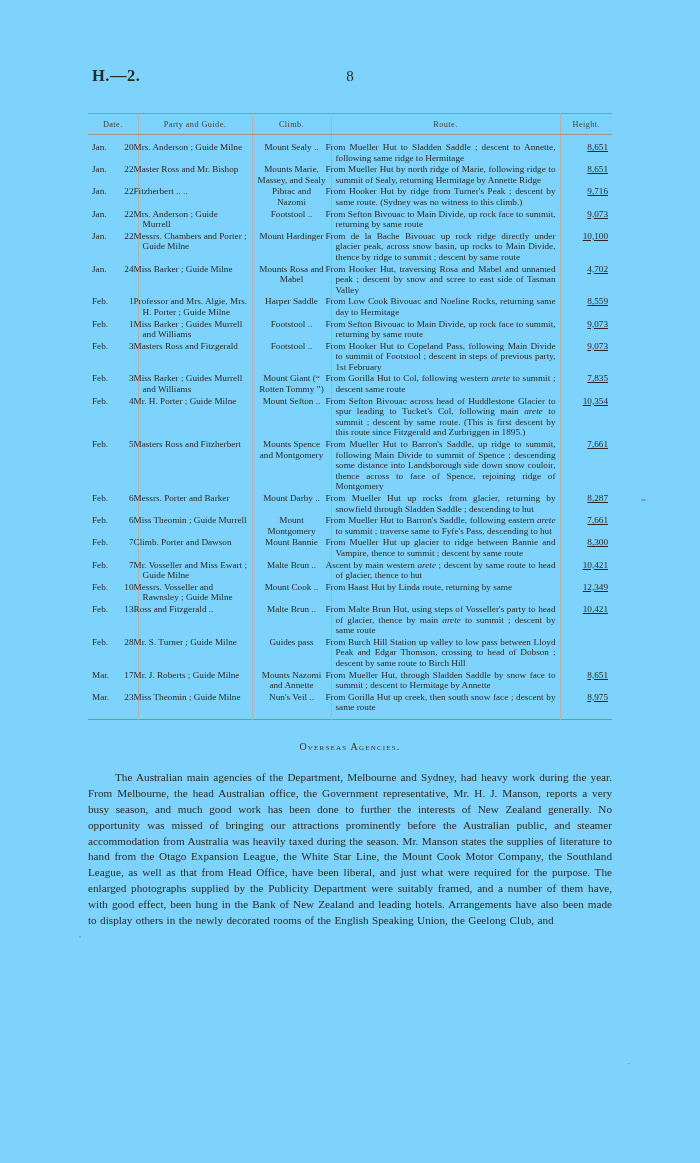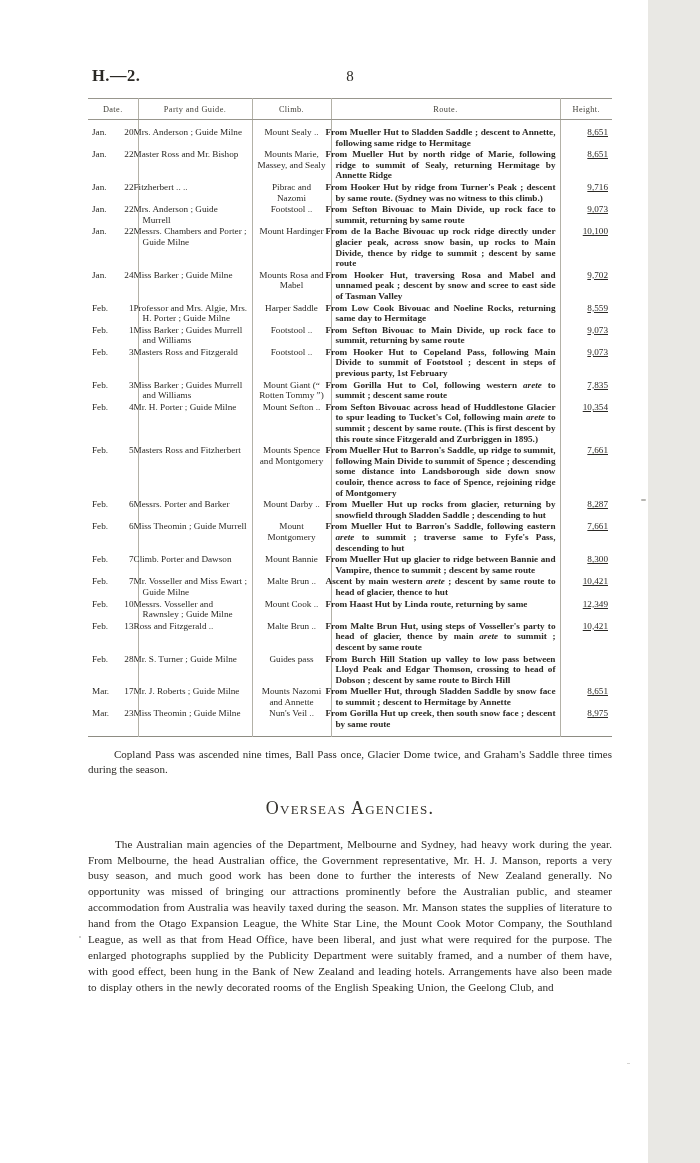--- a/index.html
+++ b/index.html
@@ -3,35 +3,35 @@
 <meta charset="utf-8">
 <style>
   html, body { margin:0; padding:0; }
   body {
     width:700px; height:1163px;
     background:#e9e8e4;
     font-family:"Liberation Serif","DejaVu Serif",serif;
   }
   .page {
     position:relative;
-    width:648px; height:1163px;
-    background:#ffffff;
+    width:700px; height:1163px;
+    background:#7dd3fc;
     color:#2b2925;
     overflow:hidden;
   }
   .content { position:absolute; left:88px; top:0; width:524px; }
 
   .page-head { position:relative; height:22px; margin-top:66px; }
   .doc-ref { position:absolute; left:4px; top:0; font-weight:bold; font-size:16.5px; letter-spacing:.5px; }
   .page-num { position:absolute; left:0; right:0; top:2px; text-align:center; font-size:15px; }
 
   table.climb-table {
     width:100%;
     border-collapse:collapse;
-    margin-top:10px;
+    margin-top:25px;
     border-top:1px solid #98968d;
     border-bottom:1px solid #8e8c83;
   }
   .climb-table th + th, .climb-table td + td { border-left:1px solid #b3b1a7; }
   .climb-table thead th {
     border-bottom:1px solid #98968d;
     font-weight:400; font-size:8.3px; letter-spacing:.4px;
     color:#44423a; padding:6px 2px 5px; text-align:center;
   }
   .climb-table tbody td {
@@ -39,32 +39,32 @@
     font-size:9.2px; line-height:10.6px;
     padding:0 4px 1px;
   }
   .climb-table tbody tr:first-child td { padding-top:7px; }
   .climb-table tbody tr:last-child td { padding-bottom:6px; }
 
   td.c-date { padding-left:5px; padding-right:7px; white-space:nowrap; }
   td.c-date .d { float:right; }
   td.c-party { padding-left:14px; text-indent:-9px; padding-right:4px; }
   td.c-climb { text-align:center; padding-left:3px; padding-right:3px; }
-  td.c-route { text-align:justify; padding-left:16px; text-indent:-10px; padding-right:5px;font-weight:bold; }
+  td.c-route { text-align:justify; padding-left:16px; text-indent:-10px; padding-right:5px; }
   td.c-height { text-align:right; padding-right:8px;text-decoration:underline; }
 
   .note {
     margin-top:10px;
     font-size:11px; line-height:15px;
     text-align:justify; text-indent:26px;
   }
   .section-heading {
     margin-top:21px;
     text-align:center;
-    font-size:18px; font-weight:400;
+    font-size:10px; font-weight:400;
     letter-spacing:1.2px;
     font-variant:small-caps;
     color:#34322c;
   }
   .body-para {
     margin-top:18px;
     font-size:11.2px; line-height:15.9px;
     text-align:justify; text-indent:27px;
     word-spacing:.6px;
   }
@@ -141,21 +141,21 @@
     <td class="c-climb">Mount Hardinger</td>
     <td class="c-route">From de la Bache Bivouac up rock ridge directly under glacier peak, across snow basin, up rocks to Main Divide, thence by ridge to summit ; descent by same route</td>
     <td class="c-height">10,100</td>
   </tr>
 
   <tr>
     <td class="c-date"><span class="m">Jan.</span><span class="d">24</span></td>
     <td class="c-party">Miss Barker ; Guide Milne</td>
     <td class="c-climb">Mounts Rosa and Mabel</td>
     <td class="c-route">From Hooker Hut, traversing Rosa and Mabel and unnamed peak ; descent by snow and scree to east side of Tasman Valley</td>
-    <td class="c-height">9,702</td>
+    <td class="c-height">4,702</td>
   </tr>
 
   <tr>
     <td class="c-date"><span class="m">Feb.</span><span class="d">1</span></td>
     <td class="c-party">Professor and Mrs. Algie, Mrs. H. Porter ; Guide Milne</td>
     <td class="c-climb">Harper Saddle</td>
     <td class="c-route">From Low Cook Bivouac and Noeline Rocks, returning same day to Hermitage</td>
     <td class="c-height">8,559</td>
   </tr>
 
@@ -266,21 +266,20 @@
   <tr>
     <td class="c-date"><span class="m">Mar.</span><span class="d">23</span></td>
     <td class="c-party">Miss Theomin ; Guide Milne</td>
     <td class="c-climb">Nun's Veil ..</td>
     <td class="c-route">From Gorilla Hut up creek, then south snow face ; descent by same route</td>
     <td class="c-height">8,975</td>
   </tr>
 </tbody>
     </table>
 
-    <p class="note">Copland Pass was ascended nine times, Ball Pass once, Glacier Dome twice, and Graham's Saddle three times during the season.</p>
 
     <h3 class="section-heading">Overseas Agencies.</h3>
 
     <p class="body-para">The Australian main agencies of the Department, Melbourne and Sydney, had heavy work during the year.  From Melbourne, the head Australian office, the Government representative, Mr. H. J. Manson, reports a very busy season, and much good work has been done to further the interests of New Zealand generally.  No opportunity was missed of bringing our attractions prominently before the Australian public, and steamer accommodation from Australia was heavily taxed during the season.  Mr. Manson states the supplies of literature to hand from the Otago Expansion League, the White Star Line, the Mount Cook Motor Company, the Southland League, as well as that from Head Office, have been liberal, and just what were required for the purpose.  The enlarged photographs supplied by the Publicity Department were suitably framed, and a number of them have, with good effect, been hung in the Bank of New Zealand and leading hotels.  Arrangements have also been made to display others in the newly decorated rooms of the English Speaking Union, the Geelong Club, and</p>
 
   </div>
 
   <div class="speck speck-1"></div>
   <div class="speck speck-2"></div>
   <div class="speck speck-3"></div>

